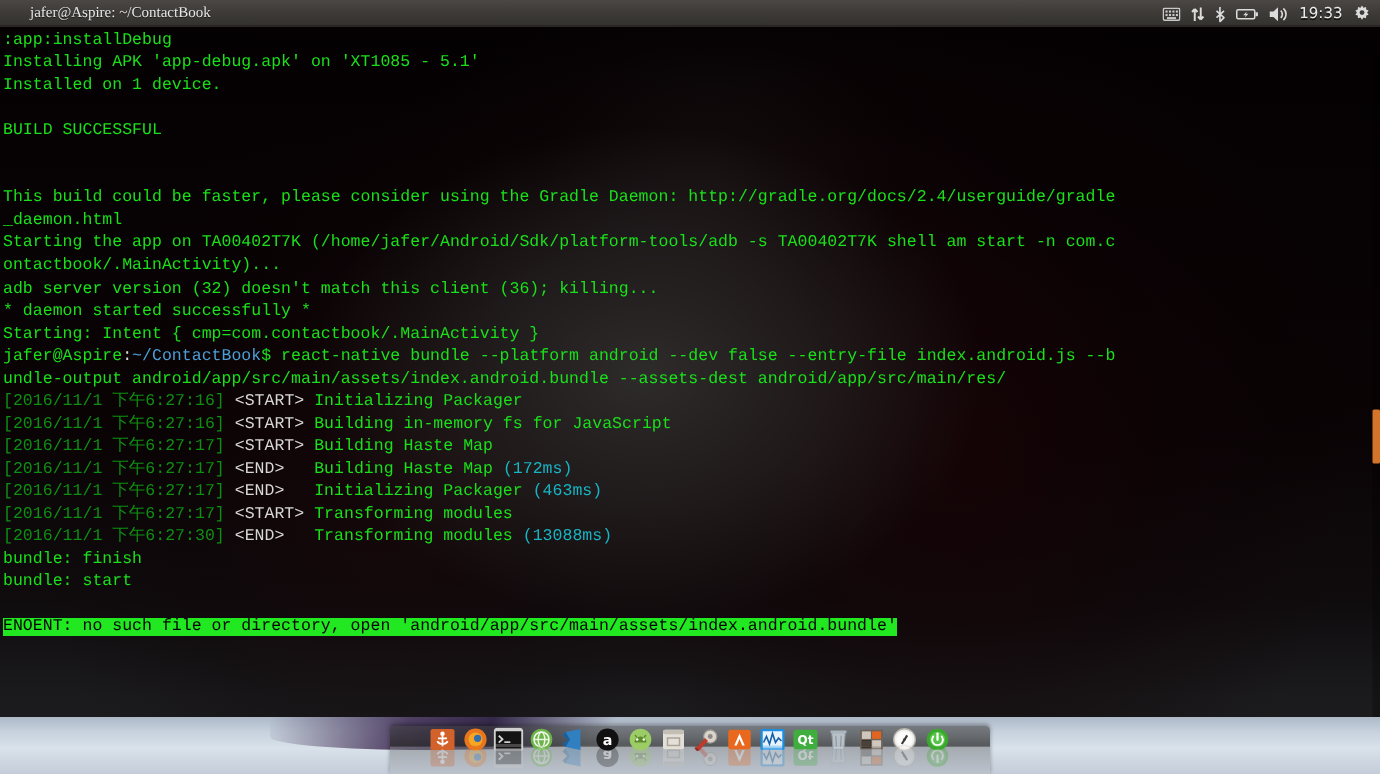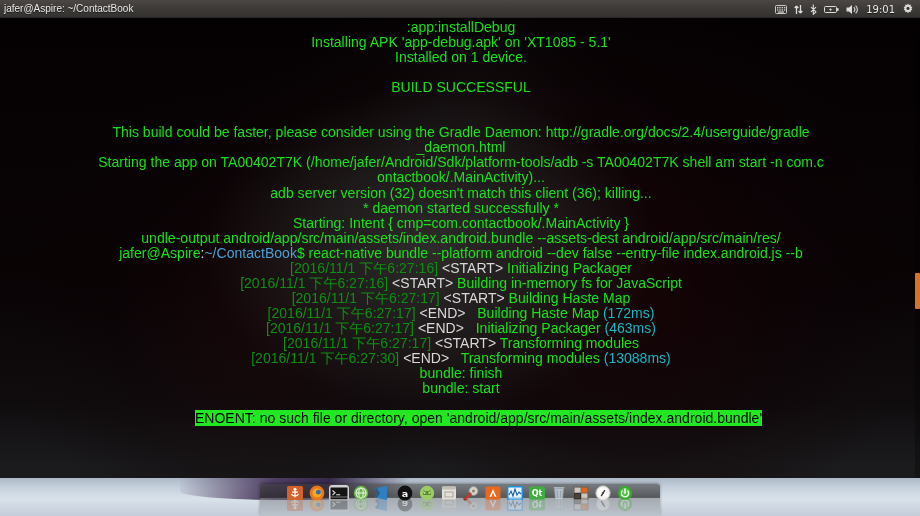--- a/index.html
+++ b/index.html
@@ -34,49 +34,49 @@
   
   #window { position:absolute; left:0; top:0; width:920px; height:478px; }
 
   #titlebar {
     position:relative; height:18px; width:100%;
     background:linear-gradient(180deg,#4a4744 0%,#3d3a37 50%,#343230 100%);
     border-bottom:1px solid #2a2826;
     display:flex; align-items:center;
   }
   #title-text {
-    font-family:Liberation Sans, sans-serif;
-    font-size:10px; color:#e8e8e8; padding-left:4px;
+    font-family:Liberation Serif, serif;
+    font-size:10px; color:#e8e8e8; padding-left:20px;
     text-shadow:0 1px 0 rgba(0,0,0,0.6); white-space:nowrap;
   }
   #tray { position:absolute; right:6px; top:0; height:18px; display:flex; align-items:center; gap:7px; }
   .tray-ico { display:flex; align-items:center; justify-content:center; color:#dcdcdc; }
   .tray-ico svg { display:block; }
   #tray-clock {
     font-family:"DejaVu Sans", sans-serif; font-size:10px; color:#eaeaea;
     text-shadow:0 1px 0 rgba(0,0,0,0.6);
   }
 
   
   #terminal {
     position:relative; width:100%; height:460px;
     background:rgba(0,0,0,0.80);
     padding:2px 0 0 2px; overflow:hidden;
   }
   .line {
-    font-family:Liberation Sans, sans-serif;
-    font-size:14px; line-height:15.05px; height:15.05px;
-    white-space:pre; color:#18d218; letter-spacing:0.02px;text-align:center;
+    font-family:Liberation Mono, monospace;
+    font-size:11px; line-height:15.05px; height:15.05px;
+    white-space:pre; color:#18d218; letter-spacing:0.02px;
   }
   .g   { color:#1ae01a; }
   .gd  { color:#0e8f12; }
   .wht { color:#d8d8d8; }
   .cy  { color:#17b5c4; }
   .blu { color:#4b9fd6; }
-  .sel { background:#21e821; color:#050505;margin-left:35px; }
+  .sel { background:#21e821; color:#050505; }
 
   #scrollbar {
     position:absolute; right:0; top:18px; width:5px; height:460px;
     background:rgba(0,0,0,0.25);
   }
   #scrollbar-thumb {
     position:absolute; right:0; top:237px; width:5px; height:36px;
     background:#d4742a; border-radius:1px;
   }
 
@@ -149,21 +149,21 @@
               <path d="M7.2 2.6 L4.8 5.1 L6.5 5.1 L5.8 6.8 L8.3 4.2 L6.6 4.2 Z" fill="#dcdcdc"></path>
             </svg>
         </span>
         <span class="tray-ico">
           <svg width="13" height="11" viewBox="0 0 13 11">
               <path d="M0.5 3.6 L3 3.6 L6 0.9 L6 10.1 L3 7.4 L0.5 7.4 Z" fill="#dcdcdc"></path>
               <path d="M7.8 3.1 A3.2 3.2 0 0 1 7.8 7.9" stroke="#dcdcdc" stroke-width="1.1" fill="none"></path>
               <path d="M9.6 1.6 A5.2 5.2 0 0 1 9.6 9.4" stroke="#dcdcdc" stroke-width="1.1" fill="none"></path>
             </svg>
         </span>
-        <span id="tray-clock">19:01</span>
+        <span id="tray-clock">19:33</span>
         <span class="tray-ico">
           <svg width="12" height="12" viewBox="0 0 12 12">
               <path d="M6 0.6 L7 2.1 L8.7 1.6 L8.8 3.4 L10.4 4 L9.4 5.4 L10.4 6.8 L8.8 7.4 L8.7 9.2 L7 8.7 L6 10.2 L5 8.7 L3.3 9.2 L3.2 7.4 L1.6 6.8 L2.6 5.4 L1.6 4 L3.2 3.4 L3.3 1.6 L5 2.1 Z" fill="#dcdcdc"></path>
               <circle cx="6" cy="5.4" r="1.6" fill="#3d3a37"></circle>
             </svg>
         </span>
       </div>
     </div>
 
     <div id="terminal">
@@ -175,22 +175,22 @@
           <div class="line"><span class="g">BUILD SUCCESSFUL</span></div>
           <div class="line">&nbsp;</div>
           <div class="line">&nbsp;</div>
           <div class="line"><span class="g">This build could be faster, please consider using the Gradle Daemon: http://gradle.org/docs/2.4/userguide/gradle</span></div>
           <div class="line"><span class="g">_daemon.html</span></div>
           <div class="line"><span class="g">Starting the app on TA00402T7K (/home/jafer/Android/Sdk/platform-tools/adb -s TA00402T7K shell am start -n com.c</span></div>
           <div class="line"><span class="g">ontactbook/.MainActivity)...</span></div>
           <div class="line"><span class="g">adb server version (32) doesn't match this client (36); killing...</span></div>
           <div class="line"><span class="g">* daemon started successfully *</span></div>
           <div class="line"><span class="g">Starting: Intent { cmp=com.contactbook/.MainActivity }</span></div>
+          <div class="line"><span class="g">jafer@Aspire</span><span class="wht">:</span><span class="blu">~/ContactBook</span><span class="g">$ react-native bundle --platform android --dev false --entry-file index.android.js --b</span></div>
           <div class="line"><span class="g">undle-output android/app/src/main/assets/index.android.bundle --assets-dest android/app/src/main/res/</span></div>
-          <div class="line"><span class="g">jafer@Aspire</span><span class="wht">:</span><span class="blu">~/ContactBook</span><span class="g">$ react-native bundle --platform android --dev false --entry-file index.android.js --b</span></div>
           <div class="line"><span class="gd">[2016/11/1 </span><span class="gd">下午6:27:16] </span><span class="wht">&lt;START&gt; </span><span class="g">Initializing Packager</span></div>
           <div class="line"><span class="gd">[2016/11/1 下午6:27:16] </span><span class="wht">&lt;START&gt; </span><span class="g">Building in-memory fs for JavaScript</span></div>
           <div class="line"><span class="gd">[2016/11/1 下午6:27:17] </span><span class="wht">&lt;START&gt; </span><span class="g">Building Haste Map</span></div>
           <div class="line"><span class="gd">[2016/11/1 下午6:27:17] </span><span class="wht">&lt;END&gt;   </span><span class="g">Building Haste Map </span><span class="cy">(172ms)</span></div>
           <div class="line"><span class="gd">[2016/11/1 下午6:27:17] </span><span class="wht">&lt;END&gt;   </span><span class="g">Initializing Packager </span><span class="cy">(463ms)</span></div>
           <div class="line"><span class="gd">[2016/11/1 下午6:27:17] </span><span class="wht">&lt;START&gt; </span><span class="g">Transforming modules</span></div>
           <div class="line"><span class="gd">[2016/11/1 下午6:27:30] </span><span class="wht">&lt;END&gt;   </span><span class="g">Transforming modules </span><span class="cy">(13088ms)</span></div>
           <div class="line"><span class="g">bundle: finish</span></div>
           <div class="line"><span class="g">bundle: start</span></div>
           <div class="line">&nbsp;</div>

